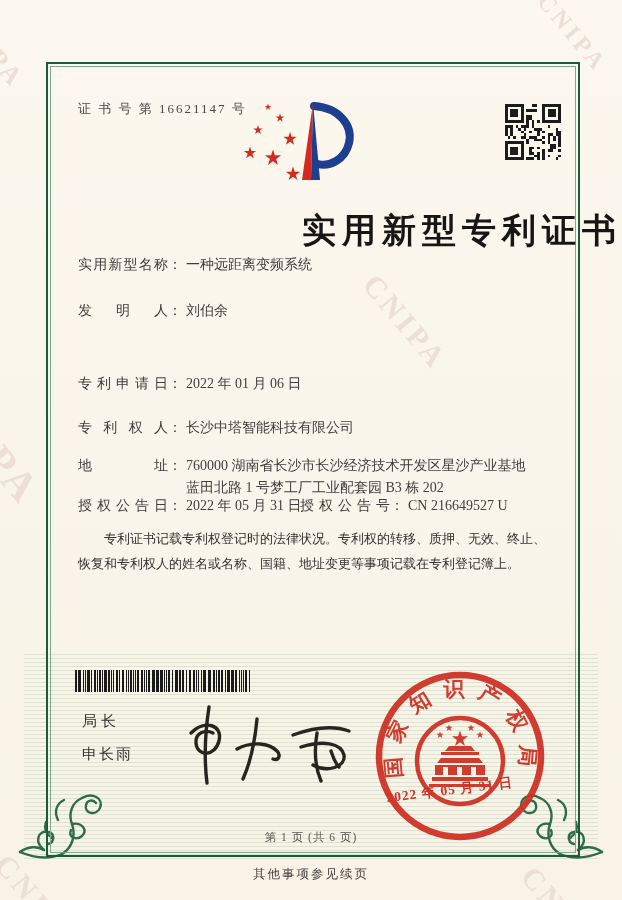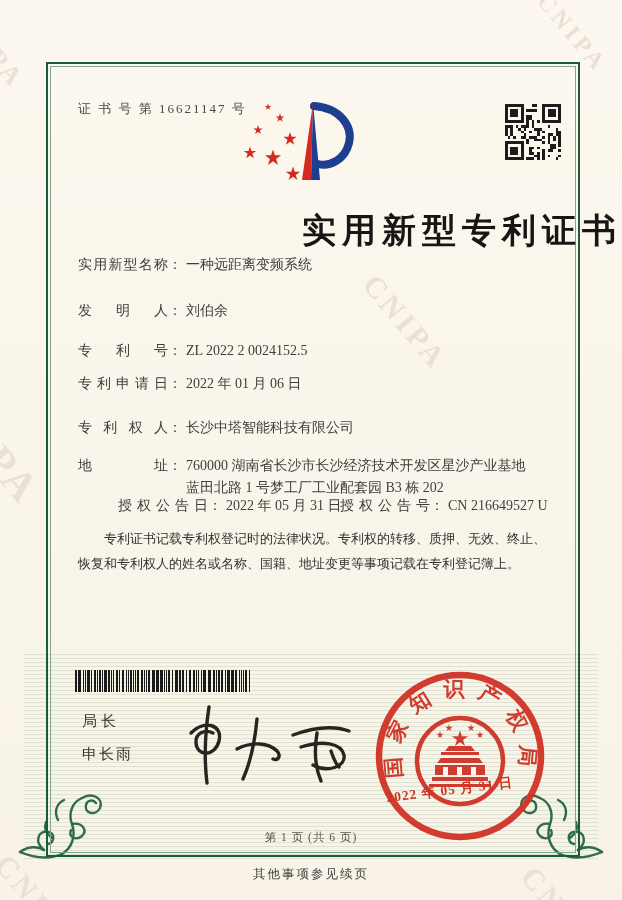--- a/index.html
+++ b/index.html
@@ -324,33 +324,30 @@
       </svg>
 
     <div class="title">实用新型专利证书</div>
 
     <div class="row" style="top:300px;">
       <span class="lbl">发明人</span><span class="colon">：</span><span class="val">刘伯余</span>
     </div>
     <div class="row" style="top:254px;">
       <span class="lbl">实用新型名称</span><span class="colon">：</span><span class="val">一种远距离变频系统</span>
     </div>
-    <div class="row" style="top:340px;">
-      <span class="lbl">专利号</span><span class="colon">：</span><span class="val">ZL 2022 2 0024152.5</span>
-    </div>
     <div class="row" style="top:373px;">
       <span class="lbl">专利申请日</span><span class="colon">：</span><span class="val">2022 年 01 月 06 日</span>
     </div>
     <div class="row" style="top:417px;">
       <span class="lbl">专利权人</span><span class="colon">：</span><span class="val">长沙中塔智能科技有限公司</span>
     </div>
     <div class="row" style="top:455px;">
       <span class="lbl">地址</span><span class="colon">：</span><span class="val"><span style="display:block;">760000 湖南省长沙市长沙经济技术开发区星沙产业基地</span><span style="display:block;">蓝田北路 1 号梦工厂工业配套园 B3 栋 202</span></span>
     </div>
-    <div class="row" style="top:495px;margin-left:40px;">
+    <div class="row" style="top:495px;">
       <span class="lbl">授权公告日</span><span class="colon">：</span><span class="val">2022 年 05 月 31 日</span>
       <span class="pair2">
         <span class="lbl">授权公告号</span><span class="colon">：</span><span class="val">CN 216649527 U</span>
       </span>
     </div>
 
     <div class="paras">
       <p>专利证书记载专利权登记时的法律状况。专利权的转移、质押、无效、终止、恢复和专利权人的姓名或名称、国籍、地址变更等事项记载在专利登记簿上。</p>
     </div>
 

